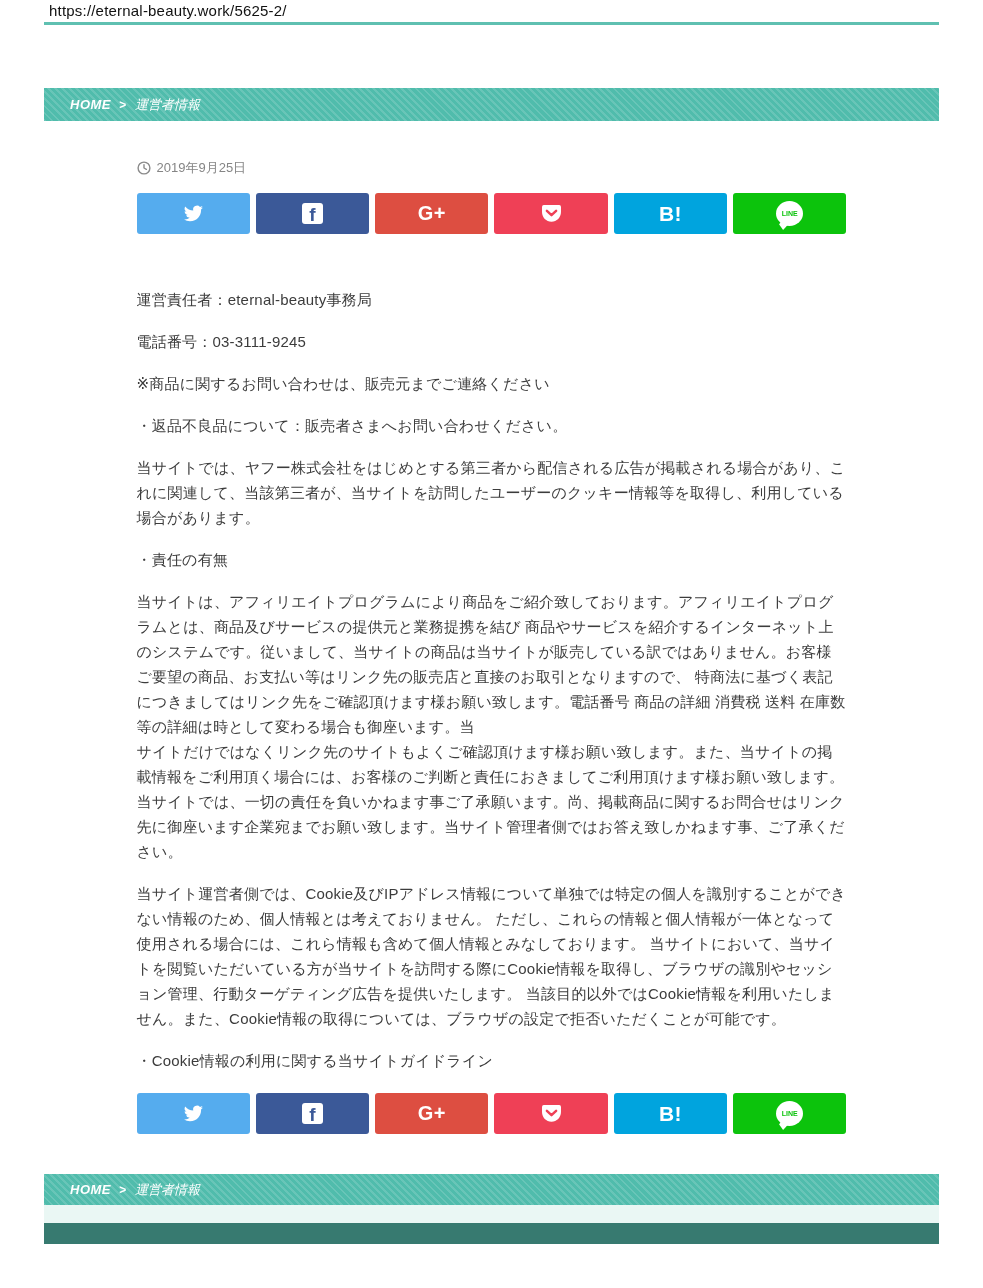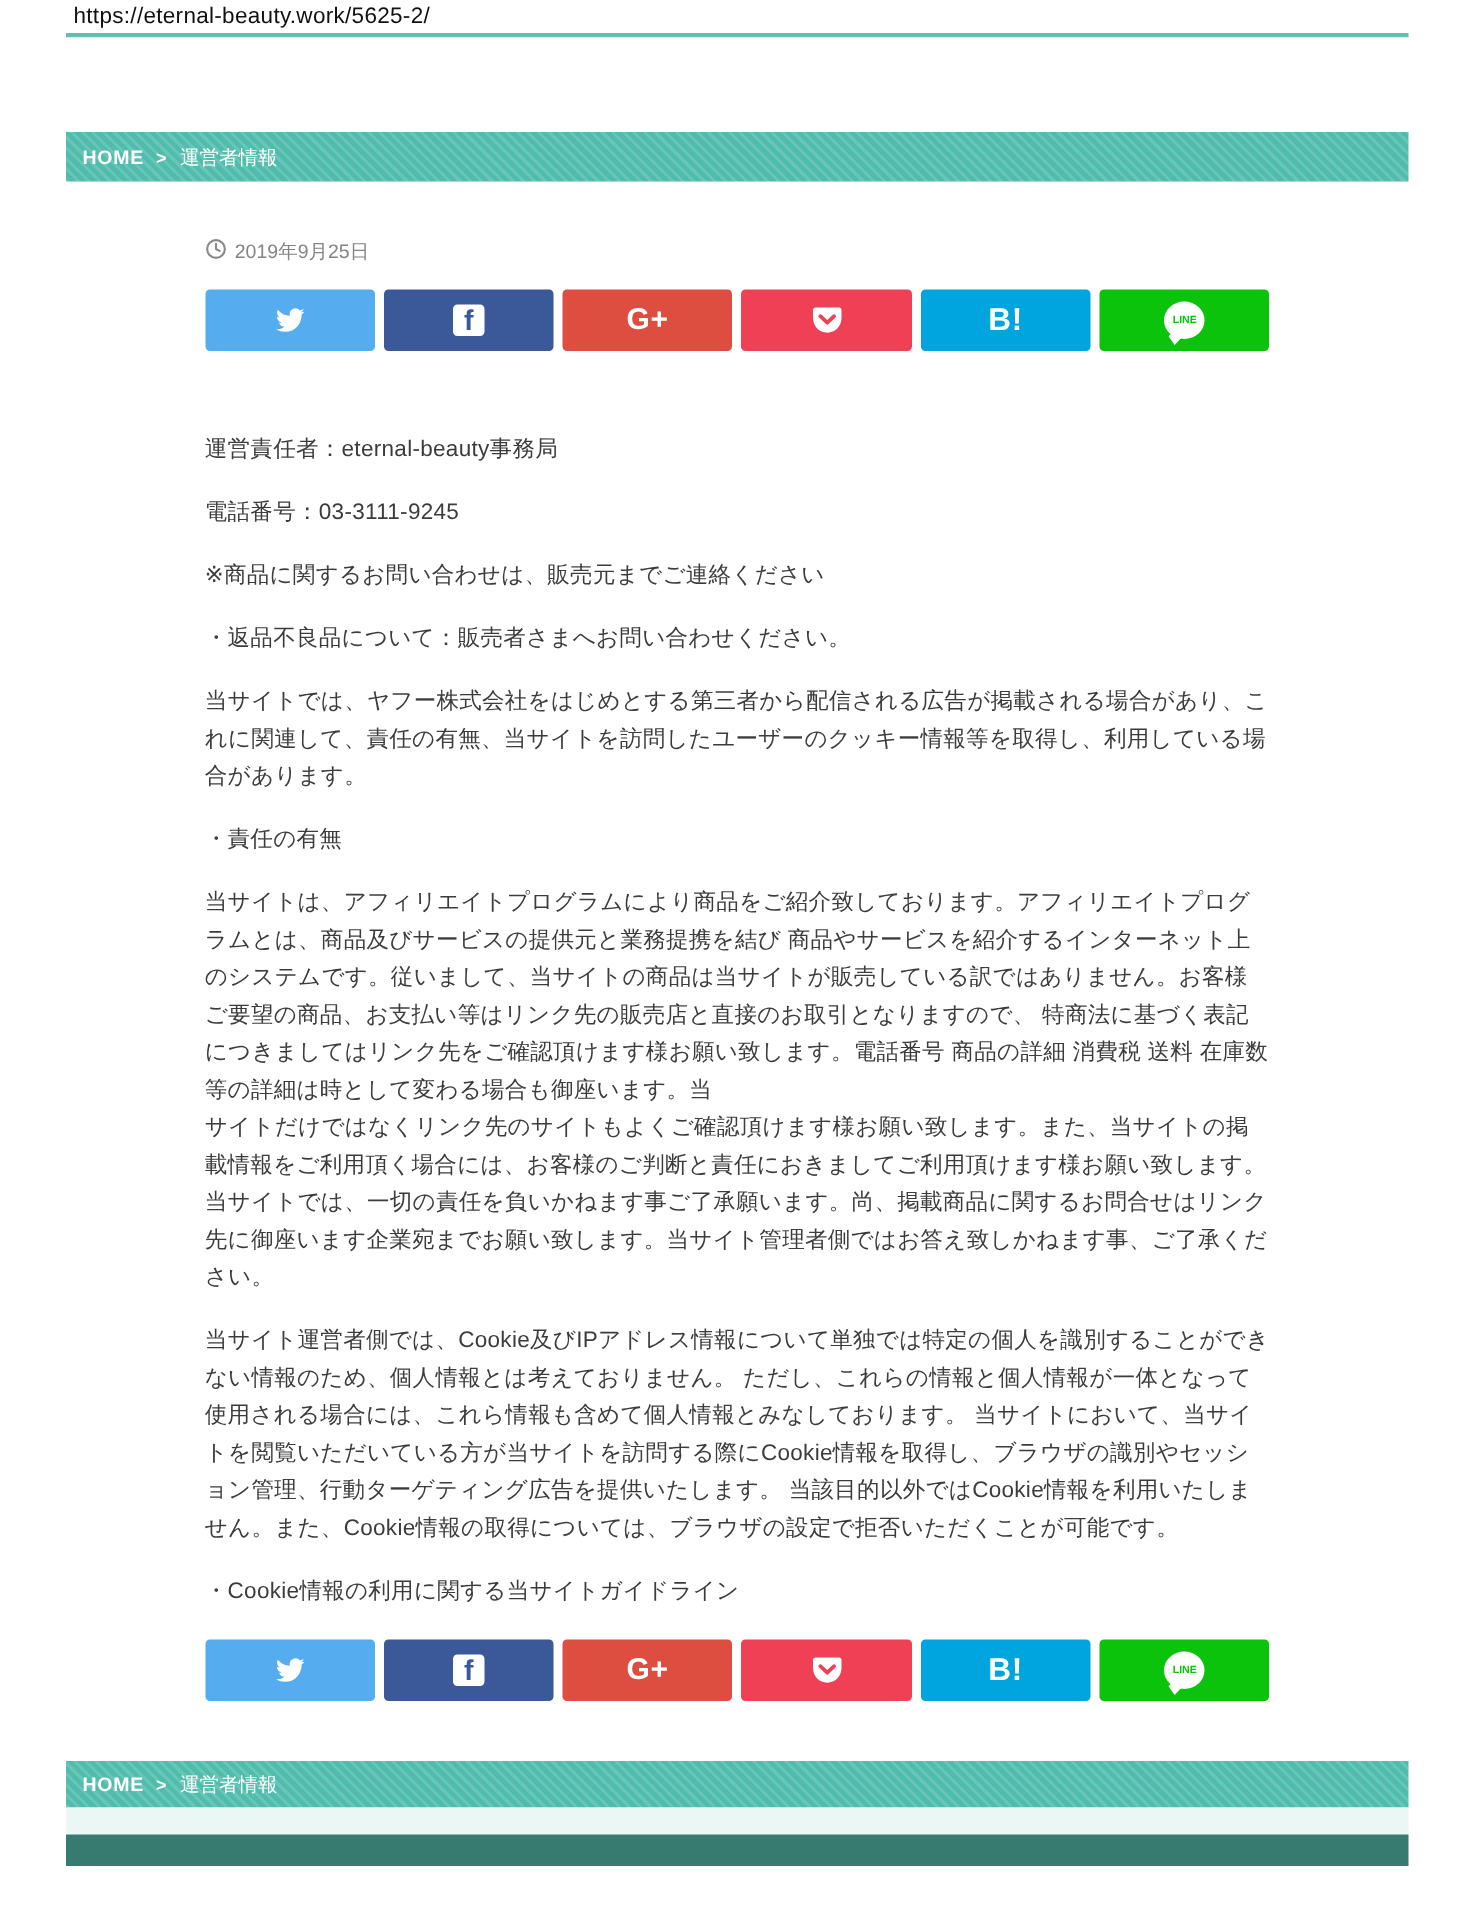--- a/index.html
+++ b/index.html
@@ -20,34 +20,35 @@
   .header-space { height: 63px; background: #ffffff; }
 
   
   .crumb-bar {
     height: 33px;
     background-color: #50bcac;
     background-image: repeating-linear-gradient(45deg,
       rgba(255,255,255,0.14) 0px, rgba(255,255,255,0.14) 2px,
       rgba(255,255,255,0) 2px, rgba(255,255,255,0) 5px);
     display: flex; align-items: center;
-    padding-left: 11px;
+    padding-left: 26px;
     color: #ffffff;
+    font-style: italic;
   }
   .crumb-bar.crumb-bottom { height: 31px; }
   .crumb-home { font-weight: 700; font-size: 13px; letter-spacing: 0.5px; cursor: pointer; }
   .crumb-sep  { font-size: 12px; font-weight: 700; margin: 0 9px 0 8px; }
   .crumb-cur  { font-size: 13px; }
 
   
   .main { width: 710px; margin: 0 auto; }
 
   .date-row {
     margin-top: 38px;
-    display: flex; gap: 6px;
+    display: flex; align-items: center; gap: 6px;
     color: #858585; font-size: 13px; line-height: 18px;
   }
   .date-row svg { display: block; }
 
   
   .share-row { margin-top: 16px; display: flex; gap: 6px; }
   .share-row.bottom { margin-top: 20px; margin-bottom: 40px; }
   .share-btn {
     flex: 1 1 0; height: 41px; border-radius: 3px;
     display: flex; align-items: center; justify-content: center;
@@ -153,21 +154,21 @@
             </span>
           </span>
         </div>
       </div>
 
     <article>
       <p>運営責任者：eternal-beauty事務局</p>
       <p>電話番号：03-3111-9245</p>
       <p>※商品に関するお問い合わせは、販売元までご連絡ください</p>
       <p>・返品不良品について：販売者さまへお問い合わせください。</p>
-      <p>当サイトでは、ヤフー株式会社をはじめとする第三者から配信される広告が掲載される場合があり、これに関連して、責任の有無、当サイトを訪問したユーザーのクッキー情報等を取得し、利用している場合があります。</p>
+      <p>当サイトでは、ヤフー株式会社をはじめとする第三者から配信される広告が掲載される場合があり、これに関連して、当該第三者が、当サイトを訪問したユーザーのクッキー情報等を取得し、利用している場合があります。</p>
       <p>・責任の有無</p>
       <p class="p-join-bottom">当サイトは、アフィリエイトプログラムにより商品をご紹介致しております。アフィリエイトプログラムとは、商品及びサービスの提供元と業務提携を結び 商品やサービスを紹介するインターネット上のシステムです。従いまして、当サイトの商品は当サイトが販売している訳ではありません。お客様ご要望の商品、お支払い等はリンク先の販売店と直接のお取引となりますので、 特商法に基づく表記につきましてはリンク先をご確認頂けます様お願い致します。電話番号 商品の詳細 消費税 送料 在庫数等の詳細は時として変わる場合も御座います。当</p>
       <p class="p-join-top">サイトだけではなくリンク先のサイトもよくご確認頂けます様お願い致します。また、当サイトの掲載情報をご利用頂く場合には、お客様のご判断と責任におきましてご利用頂けます様お願い致します。当サイトでは、一切の責任を負いかねます事ご了承願います。尚、掲載商品に関するお問合せはリンク先に御座います企業宛までお願い致します。当サイト管理者側ではお答え致しかねます事、ご了承ください。</p>
       <p>当サイト運営者側では、Cookie及びIPアドレス情報について単独では特定の個人を識別することができない情報のため、個人情報とは考えておりません。 ただし、これらの情報と個人情報が一体となって使用される場合には、これら情報も含めて個人情報とみなしております。 当サイトにおいて、当サイトを閲覧いただいている方が当サイトを訪問する際にCookie情報を取得し、ブラウザの識別やセッション管理、行動ターゲティング広告を提供いたします。 当該目的以外ではCookie情報を利用いたしません。また、Cookie情報の取得については、ブラウザの設定で拒否いただくことが可能です。</p>
       <p>・Cookie情報の利用に関する当サイトガイドライン</p>
     </article>
 
     <div class="share-row bottom" id="share-bottom">
         <div class="share-btn" style="background: rgb(85, 172, 238);">
           <span class="share-ic">

